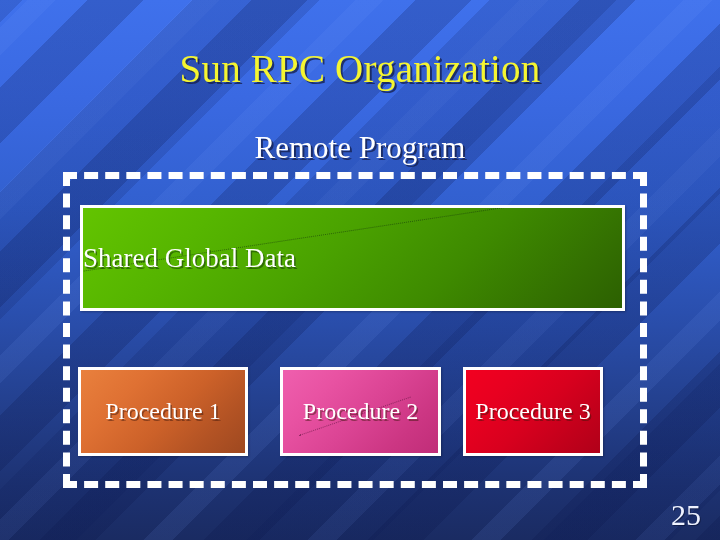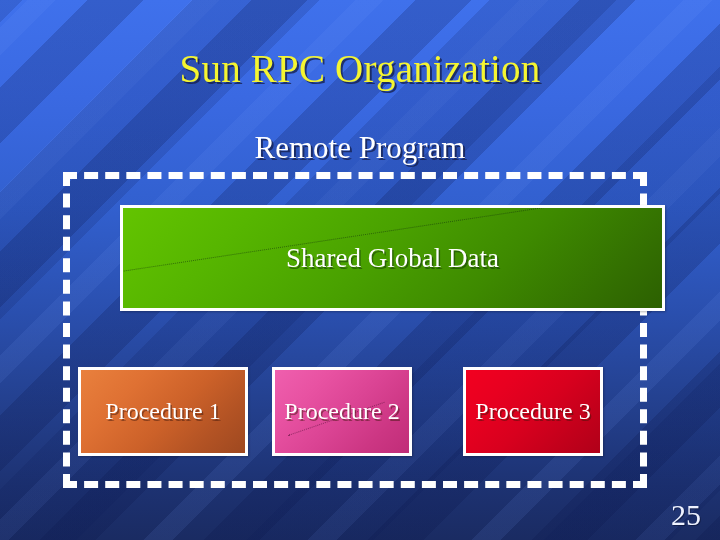--- a/index.html
+++ b/index.html
@@ -90,23 +90,22 @@
     width:545px; height:106px;
     border:3px solid #ffffff;
     background:linear-gradient(135deg,
         #63c400 0%,
         #56b500 22%,
         #4aa200 45%,
         #3e8a00 68%,
         #336f01 88%,
         #2c6001 100%);
     box-shadow:1px 1px 2px rgba(0,0,0,0.28);
-    display:flex; align-items:center; justify-content:center;
-    overflow:hidden;
-    margin-left:40px;
+    display:flex; align-items:center; 
+    overflow:hidden;
   }
   
   #shared-box::before {
     content:"";
     position:absolute;
     left:-4%; top:66%;
     width:86%; height:0;
     border-top:1px dotted rgba(18,50,12,0.55);
     transform:rotate(-8.6deg);
     transform-origin:left center;
@@ -136,21 +135,21 @@
     color:#ffffff;
     text-shadow:1.5px 1.5px 0 rgba(60,20,10,0.48);
     white-space:nowrap;
   }
   #proc-1 {
     left:78px; width:170px;
     background:linear-gradient(135deg,
         #e9803d 0%, #df7133 28%, #cc6129 55%, #b35324 78%, #9e4820 100%);
   }
   #proc-2 {
-    left:272px; width:140px;
+    left:280px; width:161px;
     background:linear-gradient(135deg,
         #ef5fae 0%, #e852a2 26%, #db4494 52%, #cc3683 78%, #c02d78 100%);
     font-family:Liberation Serif, serif;
   }
   #proc-2::before {
     content:"";
     position:absolute;
     left:10%; top:78%;
     width:76%; height:0;
     border-top:1px dotted rgba(70,10,45,0.5);

